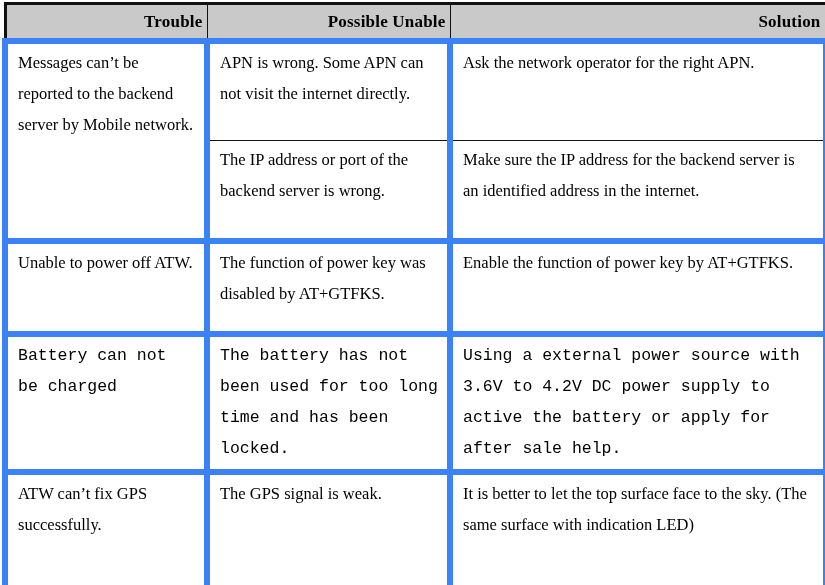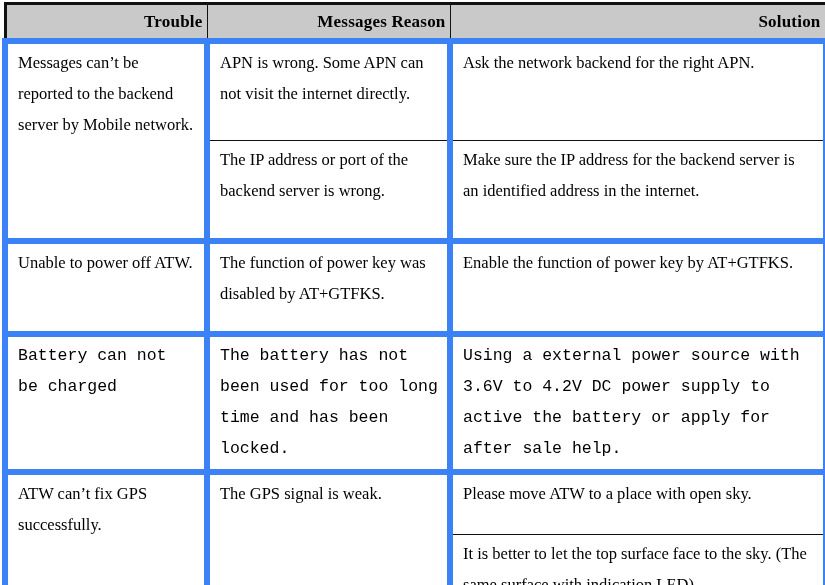--- a/index.html
+++ b/index.html
@@ -94,21 +94,21 @@
   <table class="trouble-table">
     <colgroup>
       <col class="col-trouble">
       <col class="col-reason">
       <col class="col-solution">
     </colgroup>
 
     <thead>
       <tr>
         <th>Trouble</th>
-        <th>Messages Reason</th>
+        <th>Possible Unable</th>
         <th>Solution</th>
       </tr>
     </thead>
 
     <tbody>
 
       <tr class="row-tall">
         <td rowspan="1">Messages can’t be reported to the backend server by Mobile network.</td>
         <td class="nested">
           <table class="inner">
@@ -119,21 +119,21 @@
             <tr>
               <td class="h-sub-b">The IP address or port of the backend server is wrong.</td>
             </tr>
           </tbody>
             </table>
         </td>
         <td class="nested">
           <table class="inner">
             <tbody>
                 <tr>
-              <td class="h-sub-a">Ask the network backend for the right APN.</td>
+              <td class="h-sub-a">Ask the network operator for the right APN.</td>
             </tr>
             <tr>
               <td class="h-sub-b">Make sure the IP address for the backend server is an identified address in the internet.</td>
             </tr>
           </tbody>
             </table>
         </td>
       </tr>
 
       <tr class="row-mid">
@@ -147,23 +147,20 @@
         <td>The battery has not been used for too long time and has been locked.</td>
         <td>Using a external power source with 3.6V to 4.2V DC power supply to active the battery or apply for after sale help.</td>
       </tr>
 
       <tr class="row-last">
         <td>ATW can’t fix GPS successfully.</td>
         <td>The GPS signal is weak.</td>
         <td class="nested">
           <table class="inner">
             <tbody>
-                <tr>
-              <td class="h-gps-a">Please move ATW to a place with open sky.</td>
-            </tr>
             <tr>
               <td class="h-gps-b">It is better to let the top surface face to the sky. (The same surface with indication LED)</td>
             </tr>
           </tbody>
             </table>
         </td>
       </tr>
 
     </tbody>
   </table>

